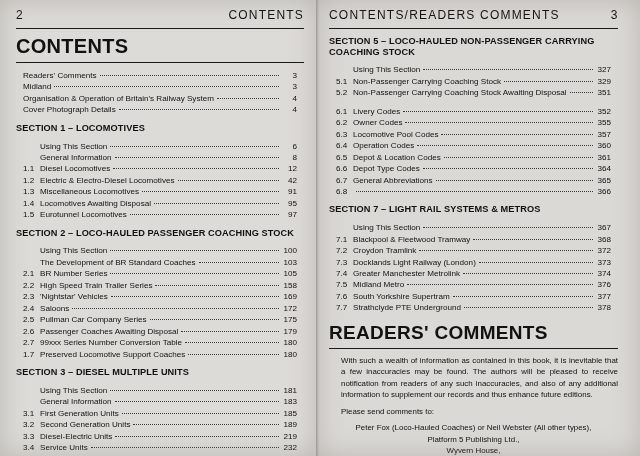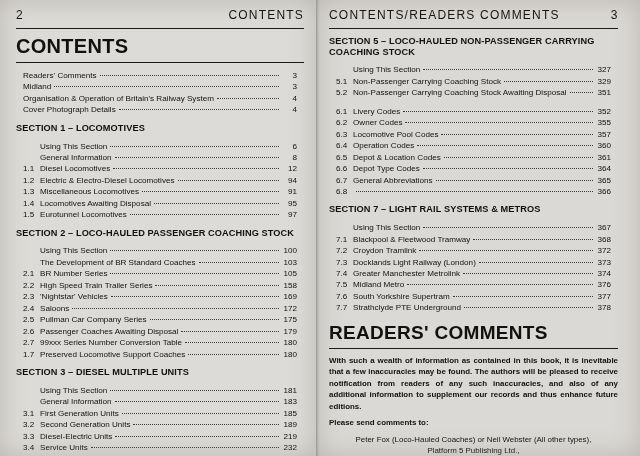--- a/index.html
+++ b/index.html
@@ -73,23 +73,22 @@
     margin:0 2px 0 3px;
     position:relative;
     top:-2px;
     border-bottom:1px dotted #3a3a3a;
     height:.6em;
   }
   ul.toc li .pg{flex:0 0 auto;text-align:right;min-width:16px;}
   .readers-body p{
     font-size:7.9px;
     line-height:1.45;
-    margin:5px 0 0 0;
+    margin:5px 0 0 12px;
     text-align:justify;
-    font-weight:bold;
   }
   .addr{
     text-align:center;
     font-size:7.9px;
     line-height:1.45;
     margin-top:5px;
   }
   .addr div{white-space:nowrap;}
   .page-shadow{
     position:absolute;left:0;top:0;width:100%;height:100%;
@@ -157,21 +156,21 @@
       <li>
           <span class="num">1.1</span>
           <span class="lbl">Diesel Locomotives</span>
           <span class="dots"></span>
           <span class="pg">12</span>
         </li>
       <li>
           <span class="num">1.2</span>
           <span class="lbl">Electric &amp; Electro-Diesel Locomotives</span>
           <span class="dots"></span>
-          <span class="pg">94</span>
+          <span class="pg">42</span>
         </li>
       <li>
           <span class="num">1.3</span>
           <span class="lbl">Miscellaneous Locomotives</span>
           <span class="dots"></span>
           <span class="pg">91</span>
         </li>
       <li>
           <span class="num">1.4</span>
           <span class="lbl">Locomotives Awaiting Disposal</span>

